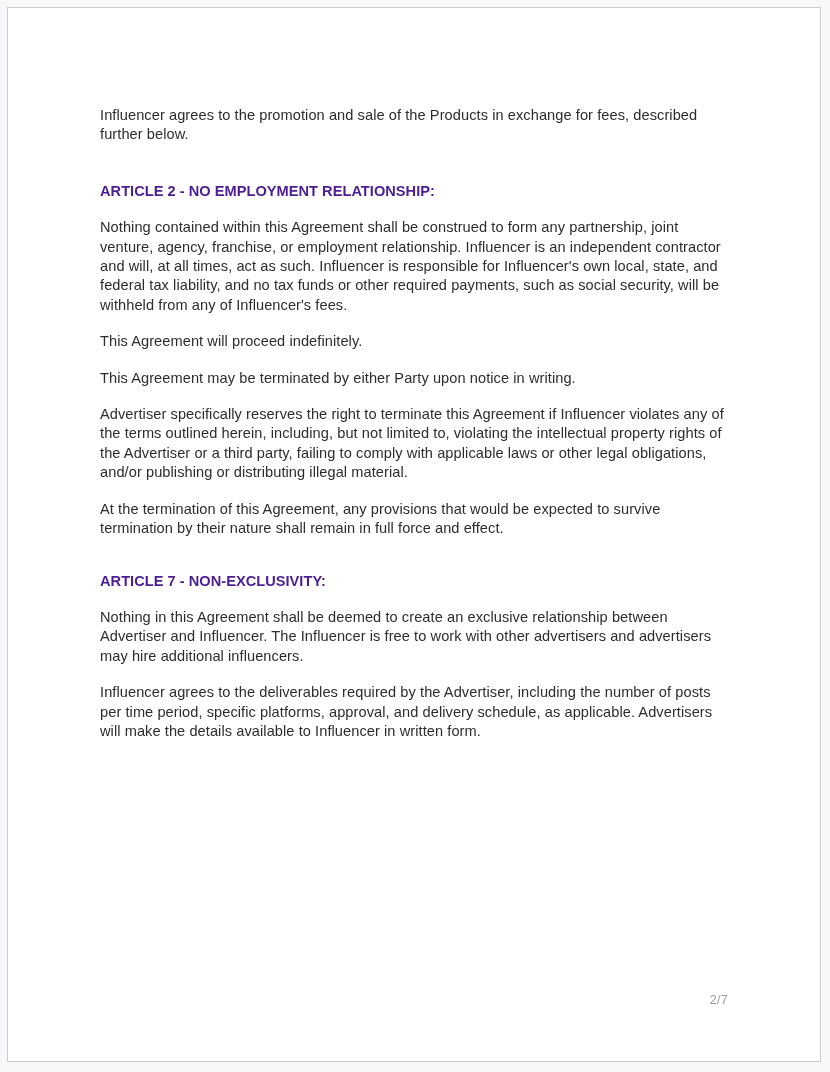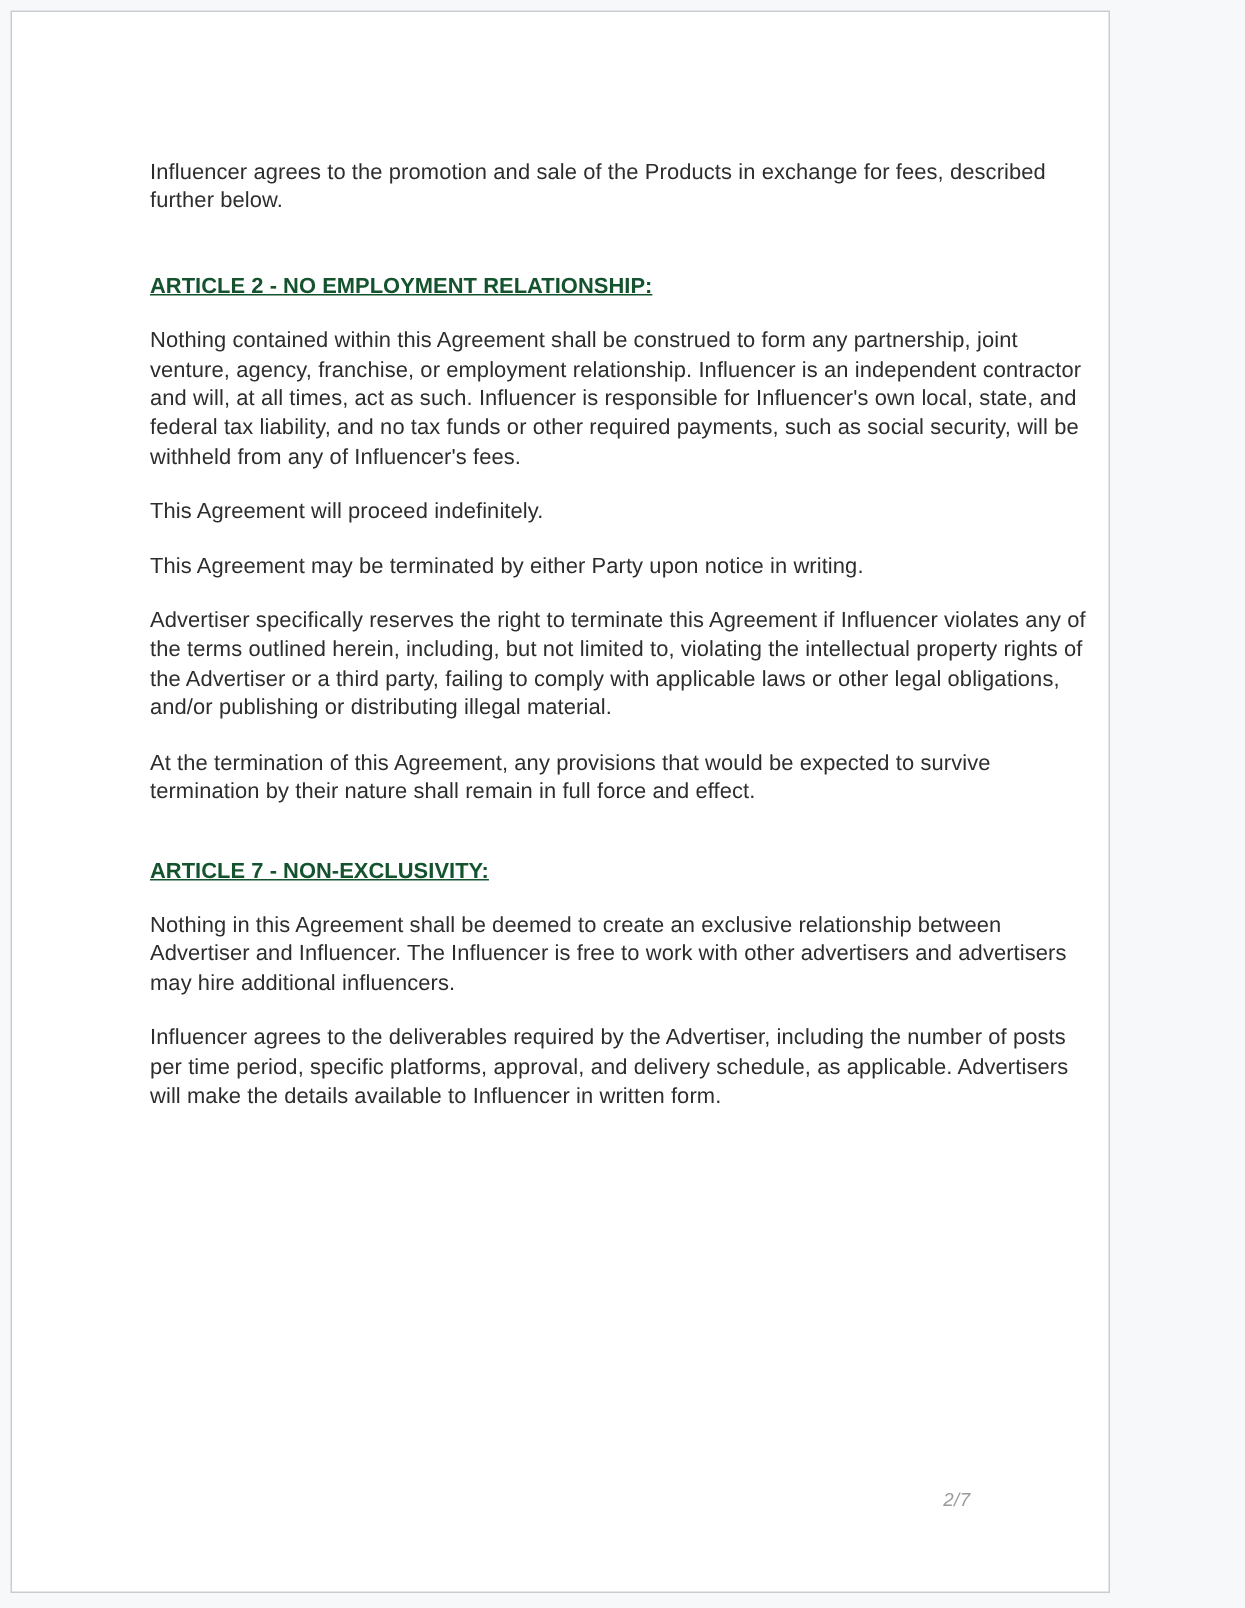--- a/index.html
+++ b/index.html
@@ -10,21 +10,21 @@
     width: 830px;
     height: 1072px;
     background: #f7f8fa;
     font-family: "Liberation Sans", sans-serif;
     -webkit-font-smoothing: antialiased;
   }
   .page {
     position: absolute;
     left: 7px;
     top: 7px;
-    width: 733px;
+    width: 814px;
     height: 1055px;
     background: #ffffff;
     border: 1px solid #c9ccd1;
     box-sizing: border-box;
     overflow: hidden;
   }
   .content {
     position: absolute;
     left: 92px;
     top: 98px;
@@ -35,34 +35,32 @@
     line-height: 19.4px;
     color: #2d2d2d;
     margin: 0 0 17px 0;
     letter-spacing: 0.005em;
     text-align: left;
   }
   .heading {
     font-size: 14.6px;
     line-height: 19.4px;
     font-weight: bold;
-    color: #14532d;
+    color: #4c1d95;
     margin: 33px 0 17px 0;
     letter-spacing: 0.002em;
-    text-decoration: underline;
   }
   .heading.first {
     margin-top: 37px;
   }
   .footer-pagenum {
     position: absolute;
     right: 92px;
     top: 985px;
     font-size: 12.5px;
-    font-style: italic;
     color: #9b9b9b;
     letter-spacing: 0.02em;
   }
 </style>
 </head>
 <body>
 
 <div class="page">
   <div class="content">
       <p class="para">Influencer agrees to the promotion and sale of the Products in exchange for fees, described further below.</p>

